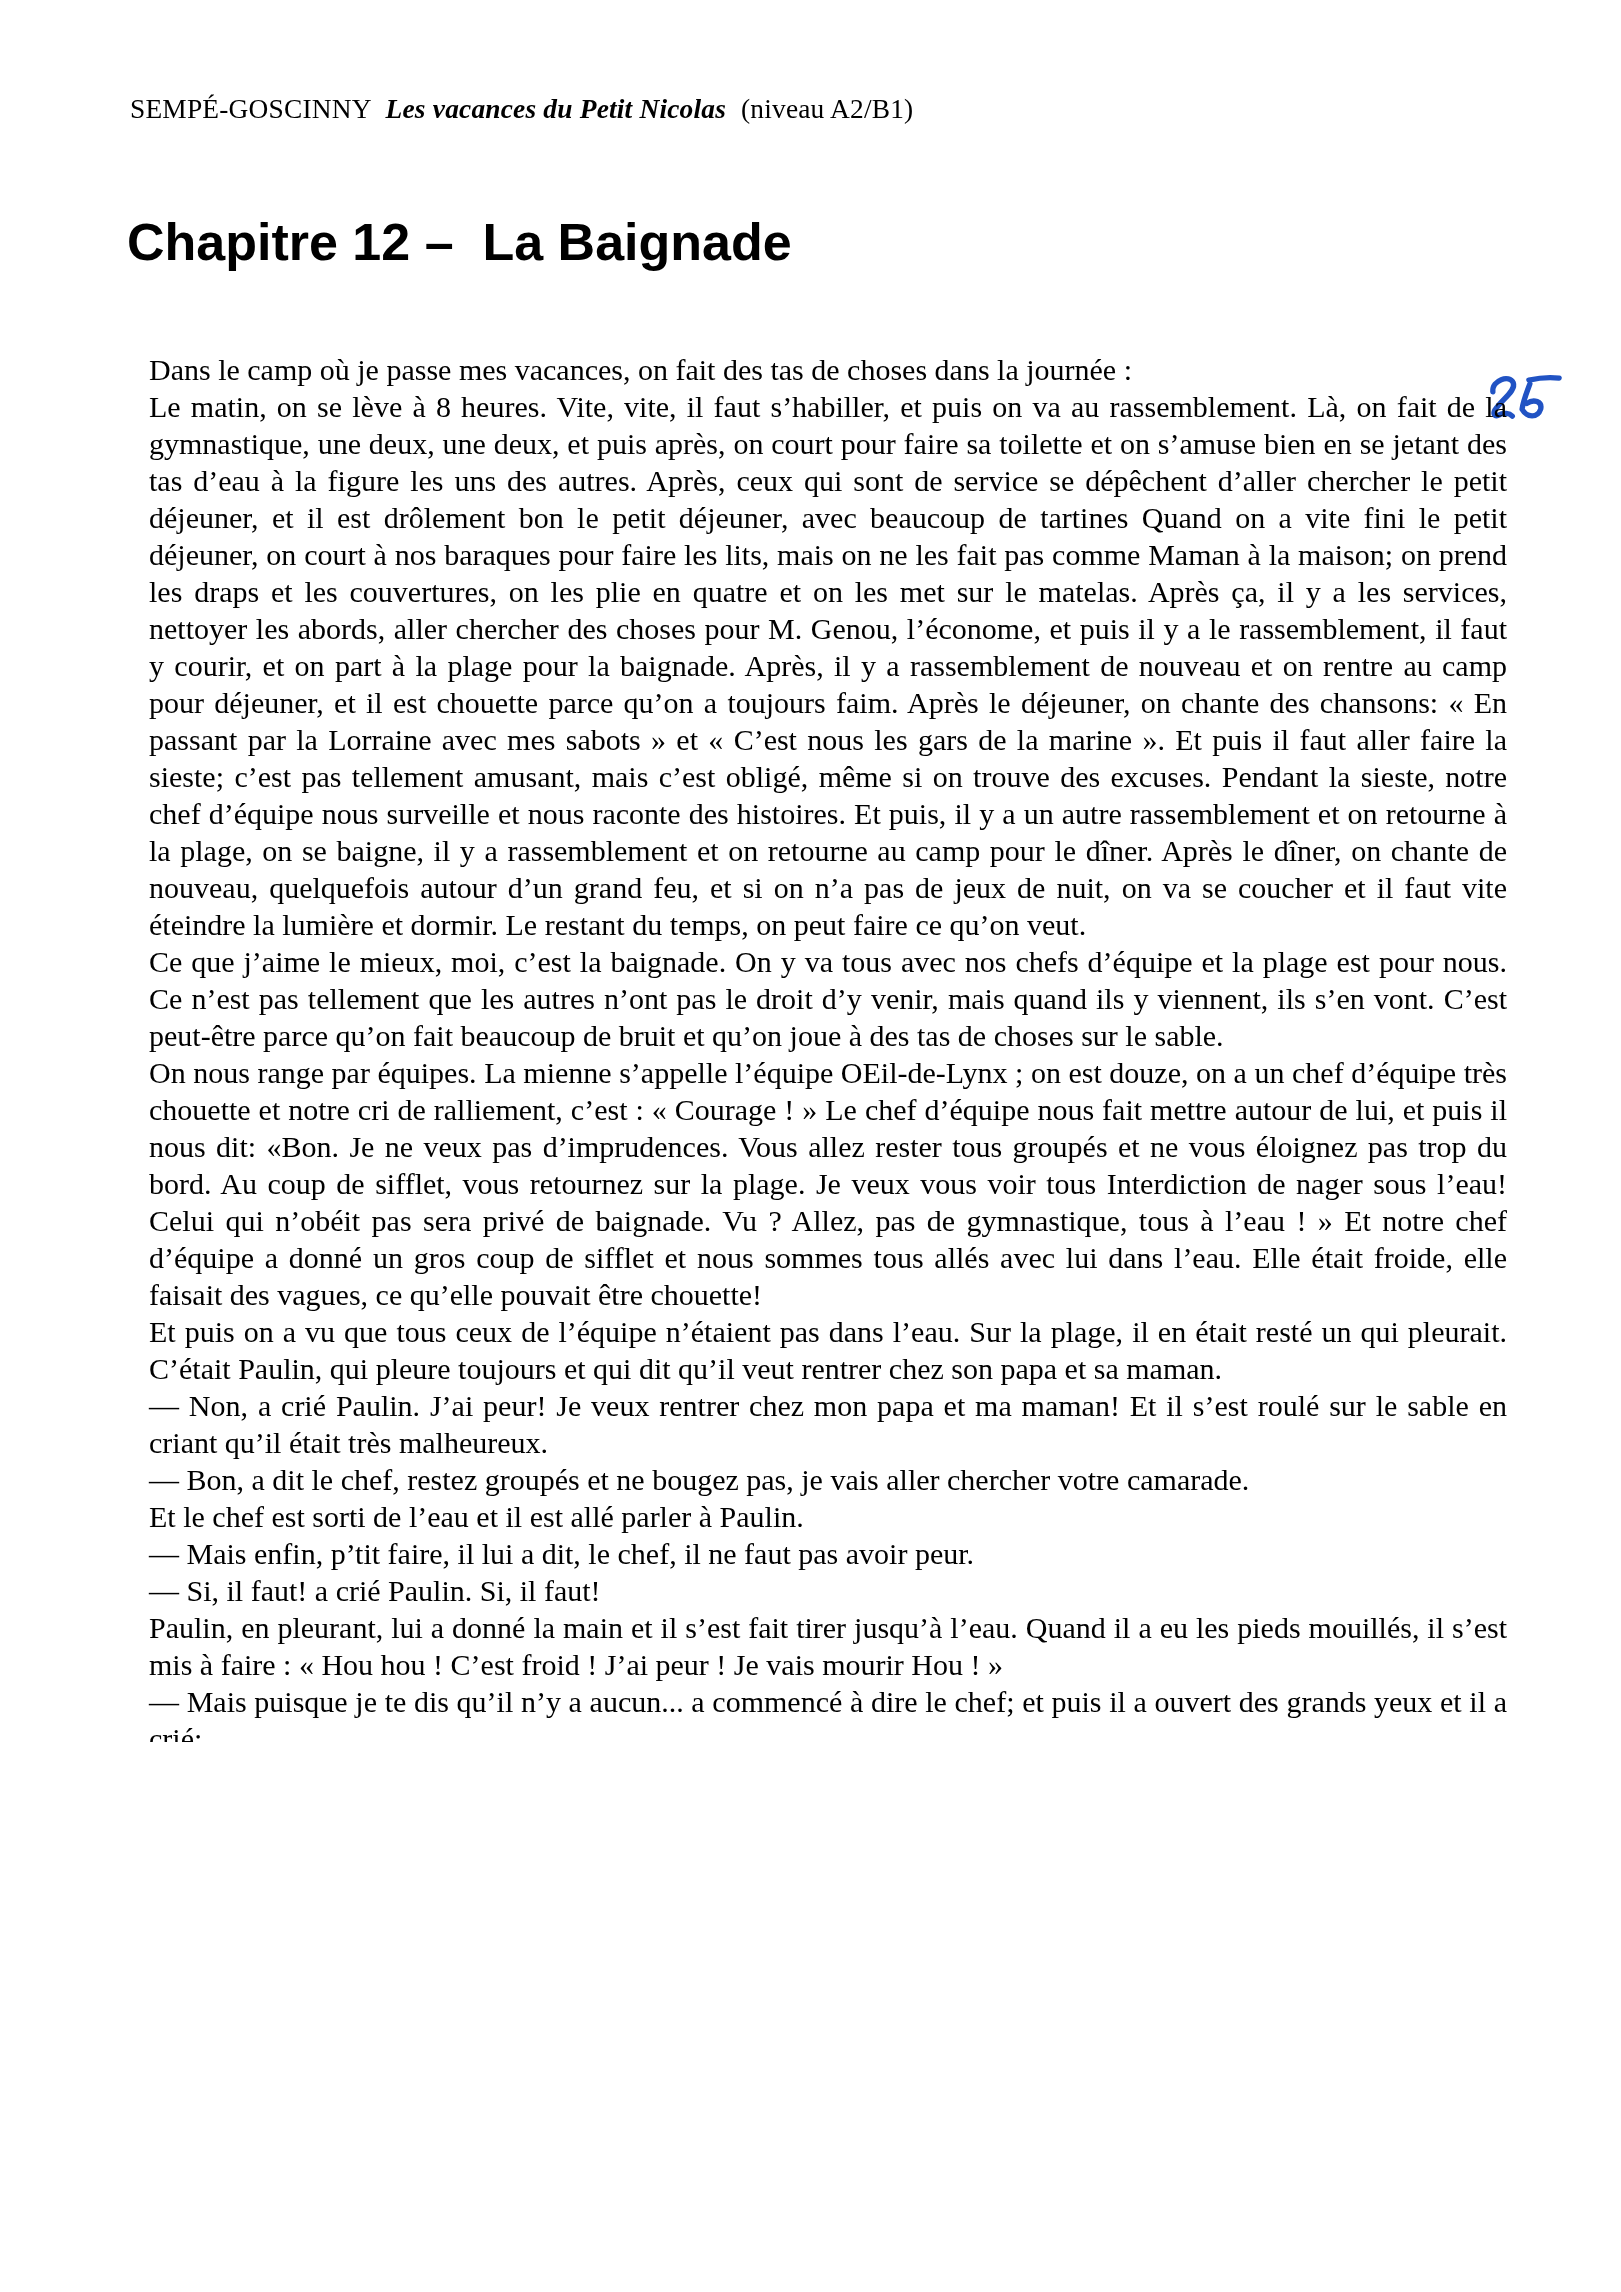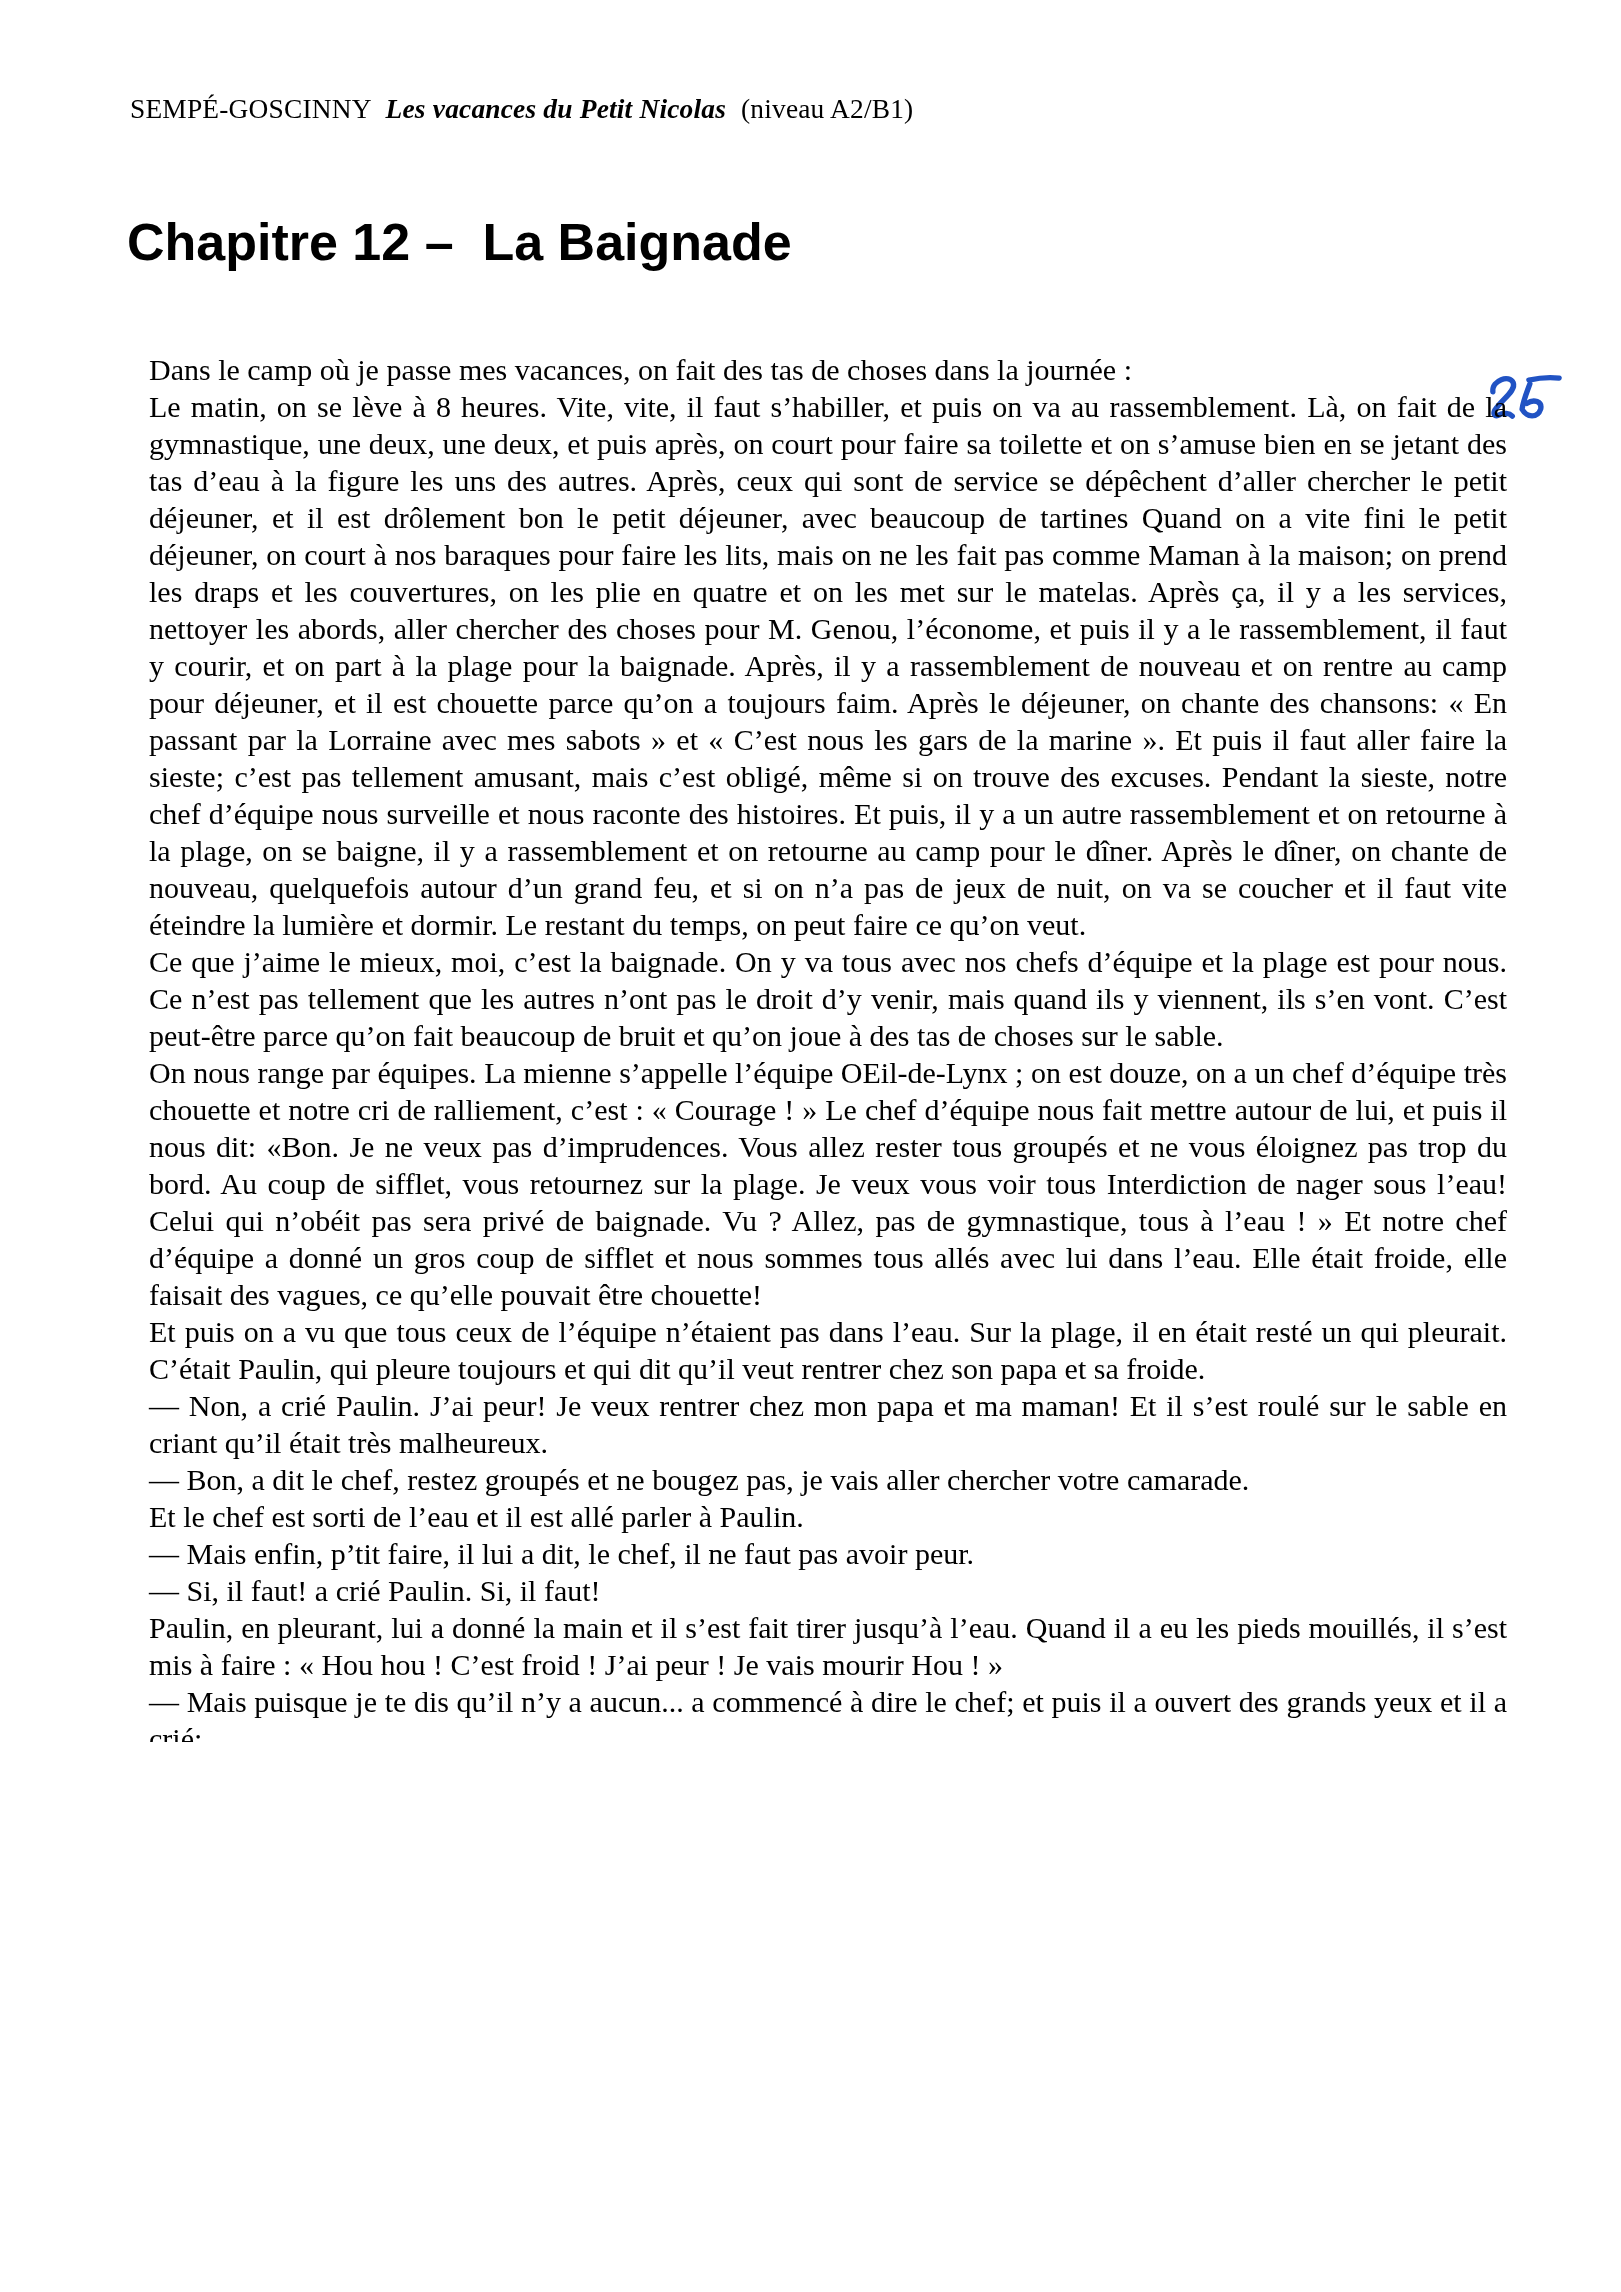--- a/index.html
+++ b/index.html
@@ -88,21 +88,21 @@
   <div class="body-text">
 
       <p class="para">Dans le camp où je passe mes vacances, on fait des tas de choses dans la journée :</p>
 
       <p class="para">Le matin, on se lève à 8 heures. Vite, vite, il faut s’habiller, et puis on va au rassemblement. Là, on fait de la gymnastique, une deux, une deux, et puis après, on court pour faire sa toilette et on s’amuse bien en se jetant des tas d’eau à la figure les uns des autres. Après, ceux qui sont de service se dépêchent d’aller chercher le petit déjeuner, et il est drôlement bon le petit déjeuner, avec beaucoup de tartines Quand on a vite fini le petit déjeuner, on court à nos baraques pour faire les lits, mais on ne les fait pas comme Maman à la maison; on prend les draps et les couvertures, on les plie en quatre et on les met sur le matelas. Après ça, il y a les services, nettoyer les abords, aller chercher des choses pour M. Genou, l’économe, et puis il y a le rassemblement, il faut y courir, et on part à la plage pour la baignade. Après, il y a rassemblement de nouveau et on rentre au camp pour déjeuner, et il est chouette parce qu’on a toujours faim. Après le déjeuner, on chante des chansons: « En passant par la Lorraine avec mes sabots » et « C’est nous les gars de la marine ». Et puis il faut aller faire la sieste; c’est pas tellement amusant, mais c’est obligé, même si on trouve des excuses. Pendant la sieste, notre chef d’équipe nous surveille et nous raconte des histoires. Et puis, il y a un autre rassemblement et on retourne à la plage, on se baigne, il y a rassemblement et on retourne au camp pour le dîner. Après le dîner, on chante de nouveau, quelquefois autour d’un grand feu, et si on n’a pas de jeux de nuit, on va se coucher et il faut vite éteindre la lumière et dormir. Le restant du temps, on peut faire ce qu’on veut.</p>
 
       <p class="para">Ce que j’aime le mieux, moi, c’est la baignade. On y va tous avec nos chefs d’équipe et la plage est pour nous. Ce n’est pas tellement que les autres n’ont pas le droit d’y venir, mais quand ils y viennent, ils s’en vont. C’est peut-être parce qu’on fait beaucoup de bruit et qu’on joue à des tas de choses sur le sable.</p>
 
       <p class="para">On nous range par équipes. La mienne s’appelle l’équipe OEil-de-Lynx ; on est douze, on a un chef d’équipe très chouette et notre cri de ralliement, c’est : « Courage ! » Le chef d’équipe nous fait mettre autour de lui, et puis il nous dit: «Bon. Je ne veux pas d’imprudences. Vous allez rester tous groupés et ne vous éloignez pas trop du bord. Au coup de sifflet, vous retournez sur la plage. Je veux vous voir tous Interdiction de nager sous l’eau! Celui qui n’obéit pas sera privé de baignade. Vu ? Allez, pas de gymnastique, tous à l’eau ! » Et notre chef d’équipe a donné un gros coup de sifflet et nous sommes tous allés avec lui dans l’eau. Elle était froide, elle faisait des vagues, ce qu’elle pouvait être chouette!</p>
 
-      <p class="para">Et puis on a vu que tous ceux de l’équipe n’étaient pas dans l’eau. Sur la plage, il en était resté un qui pleurait. C’était Paulin, qui pleure toujours et qui dit qu’il veut rentrer chez son papa et sa froide.</p>
+      <p class="para">Et puis on a vu que tous ceux de l’équipe n’étaient pas dans l’eau. Sur la plage, il en était resté un qui pleurait. C’était Paulin, qui pleure toujours et qui dit qu’il veut rentrer chez son papa et sa maman.</p>
 
 
       <p class="para">— Non, a crié Paulin. J’ai peur! Je veux rentrer chez mon papa et ma maman! Et il s’est roulé sur le sable en criant qu’il était très malheureux.</p>
 
       <p class="para">— Bon, a dit le chef, restez groupés et ne bougez pas, je vais aller chercher votre camarade.</p>
 
       <p class="para">Et le chef est sorti de l’eau et il est allé parler à Paulin.</p>
 
       <p class="para">— Mais enfin, p’tit faire, il lui a dit, le chef, il ne faut pas avoir peur.</p>
 

